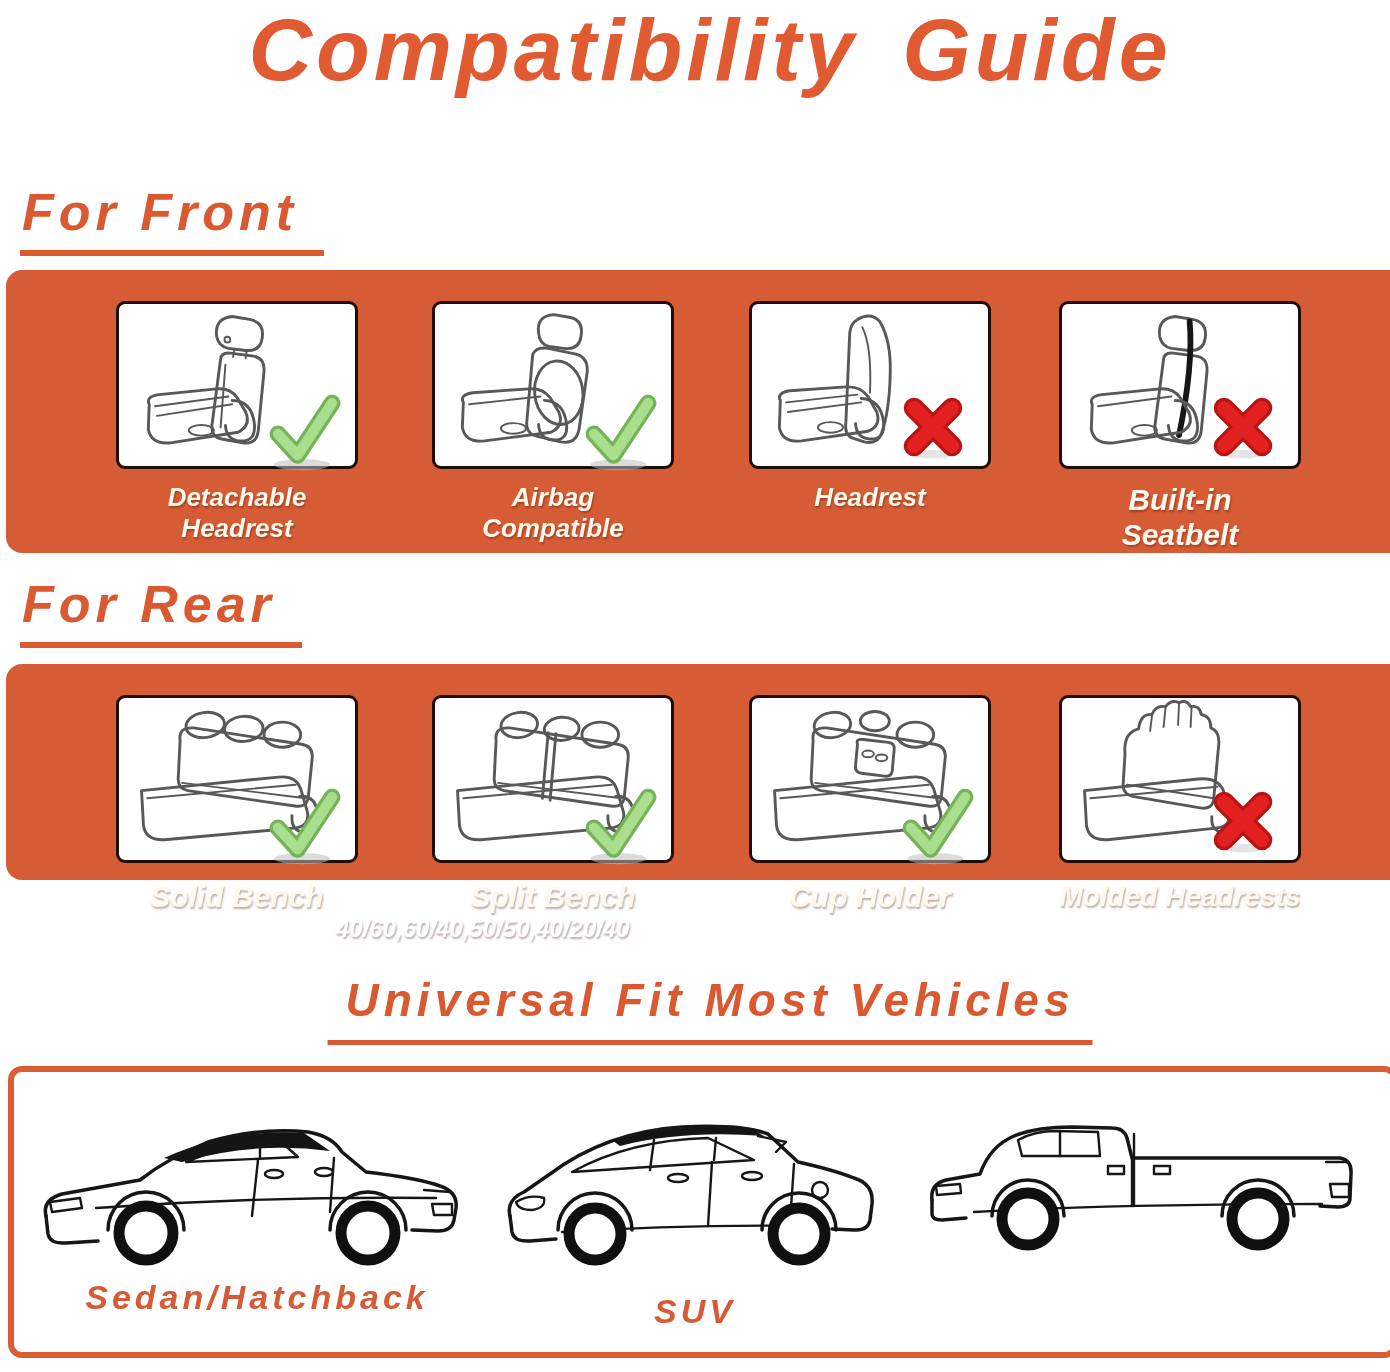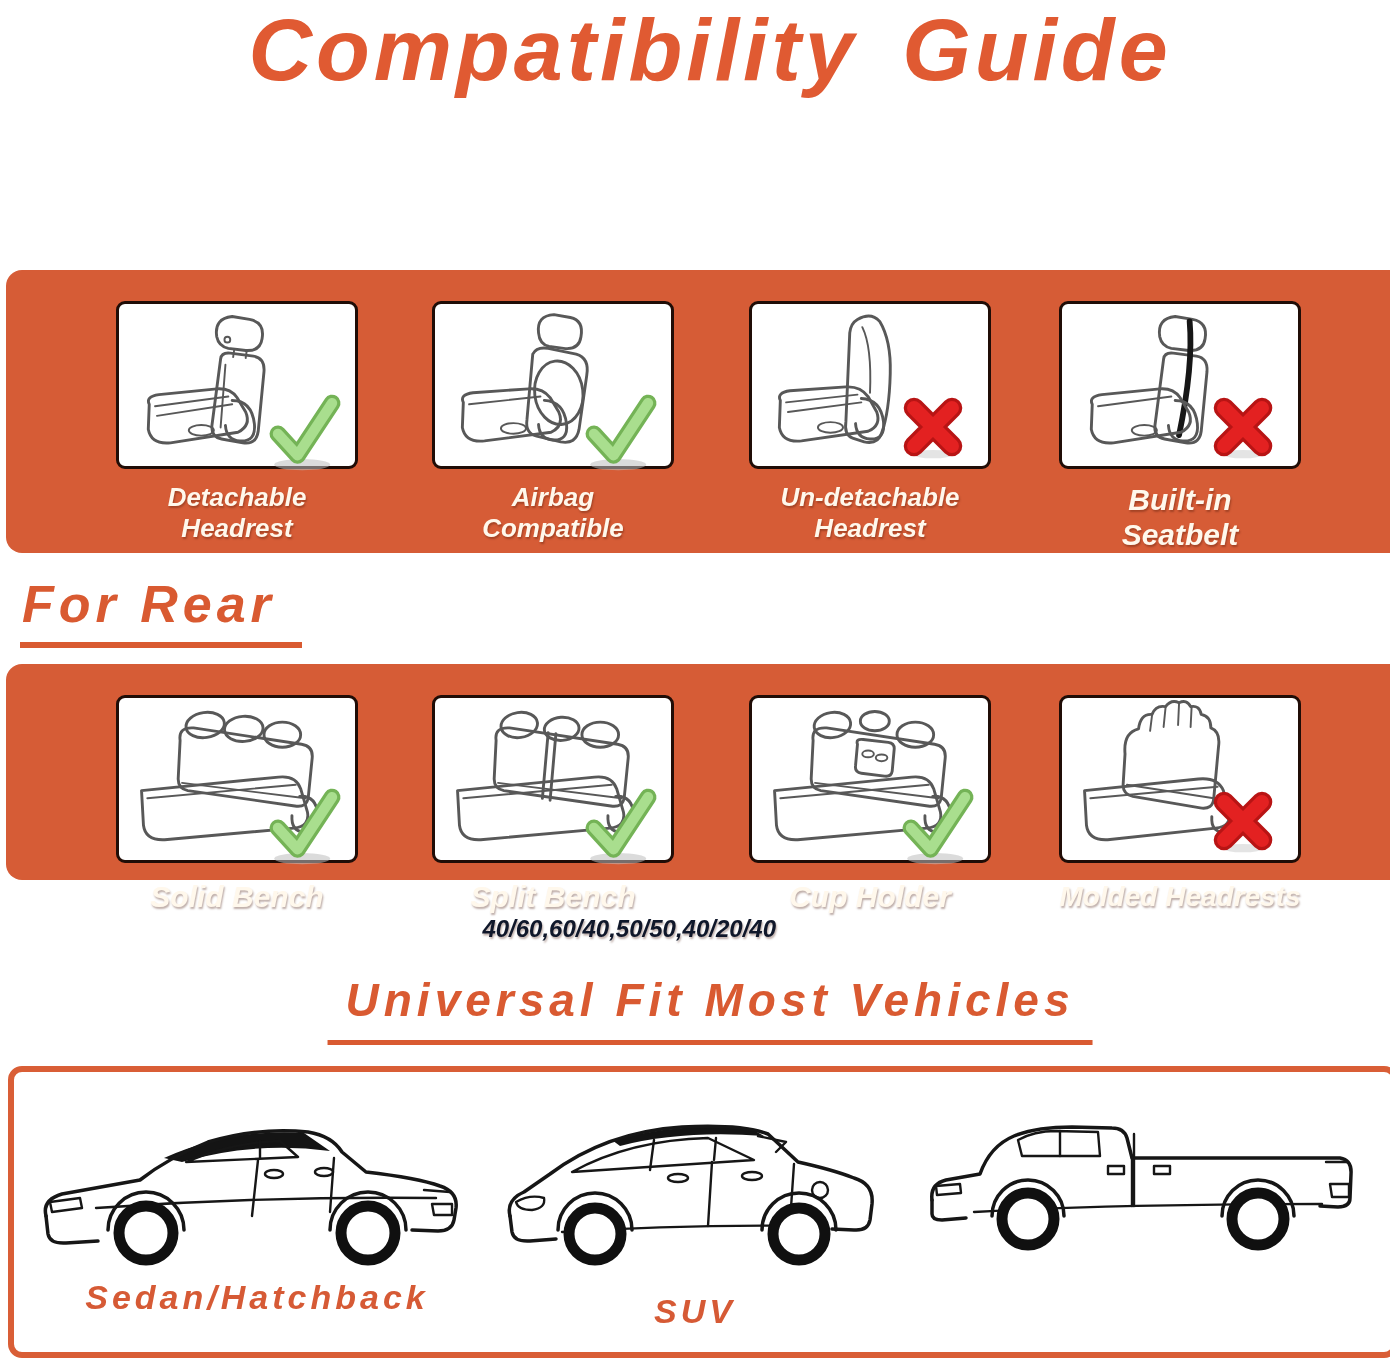--- a/index.html
+++ b/index.html
@@ -45,22 +45,22 @@
     position:absolute;width:300px;text-align:center;color:#FFF8EC;
     font-weight:bold;font-size:26px;line-height:31px;
     text-shadow:1px 2px 2px rgba(70,20,5,.35);
   }
   .front-band .card-label{top:212px;}
   .rear-band .card-label{top:216px;font-size:30px;line-height:34px;}
   .lpos-1{left:81px;} .lpos-2{left:397px;} .lpos-3{left:714px;} .lpos-4{left:1024px;}
   .card-label.big{font-size:30px;line-height:35px;}
   .card-label.slim{font-size:28px;}
   .sub-label{
-    position:absolute;top:251px;left:330px;width:440px;text-align:right;
-    color:#0f172a;font-weight:bold;font-size:24px;
+    position:absolute;top:251px;left:330px;width:440px;text-align:left;
+    color:#ffffff;font-weight:bold;font-size:24px;
     text-shadow:1px 2px 2px rgba(70,20,5,.35);
   }
   
   .vehicle-box{
     position:absolute;left:8px;top:1066px;width:1390px;height:292px;
     box-sizing:border-box;border:6px solid #D95E36;border-radius:14px;background:#ffffff;
   }
   .vehicle{position:absolute;}
   .veh-sedan{left:22px;top:40px;width:440px;height:165px;}
   .veh-suv{left:488px;top:38px;width:380px;height:170px;}
@@ -79,20 +79,21 @@
   svg .wheel{fill:#ffffff;stroke:#101010;stroke-width:11;}
   svg .dark{fill:#141414;stroke:none;}
 </style>
 </head>
 <body>
 
 <div class="page">
 
   <div class="title">Compatibility Guide</div>
 
+  <div class="sec-head front">For Front</div>
 
   <div class="band front-band">
 
     <div class="card pos-1">
       <svg class="seat" viewBox="0 0 242 168">
         <path class="ln" d="M100,34 Q97,15 116,13 L134,16 Q150,19 147,36 Q145,50 128,48 L112,46 Q102,44 100,34 Z"></path>
         <circle class="ln2" cx="111" cy="37" r="3"></circle>
         <path class="ln2" d="M118,48 L117,55 M131,49 L130,56"></path>
         <path class="ln" d="M104,57 Q105,50 114,51 L138,54 Q150,56 149,70 L143,132 Q141,146 127,144 L105,140 Q94,138 95,126 Z"></path>
         <path class="ln2" d="M109,63 L104,128"></path>
@@ -160,21 +161,20 @@
 
     <div class="card-label lpos-1">
       <div>Detachable</div>
       <div>Headrest</div>
     </div>
     <div class="card-label lpos-2">
       <div>Airbag</div>
       <div>Compatible</div>
     </div>
     <div class="card-label lpos-3">
-      <div>Un-detachable</div>
       <div>Headrest</div>
     </div>
     <div class="card-label big lpos-4">
       <div>Built-in</div>
       <div>Seatbelt</div>
     </div>
   </div>
 
   <div class="sec-head rear">For Rear</div>
 

